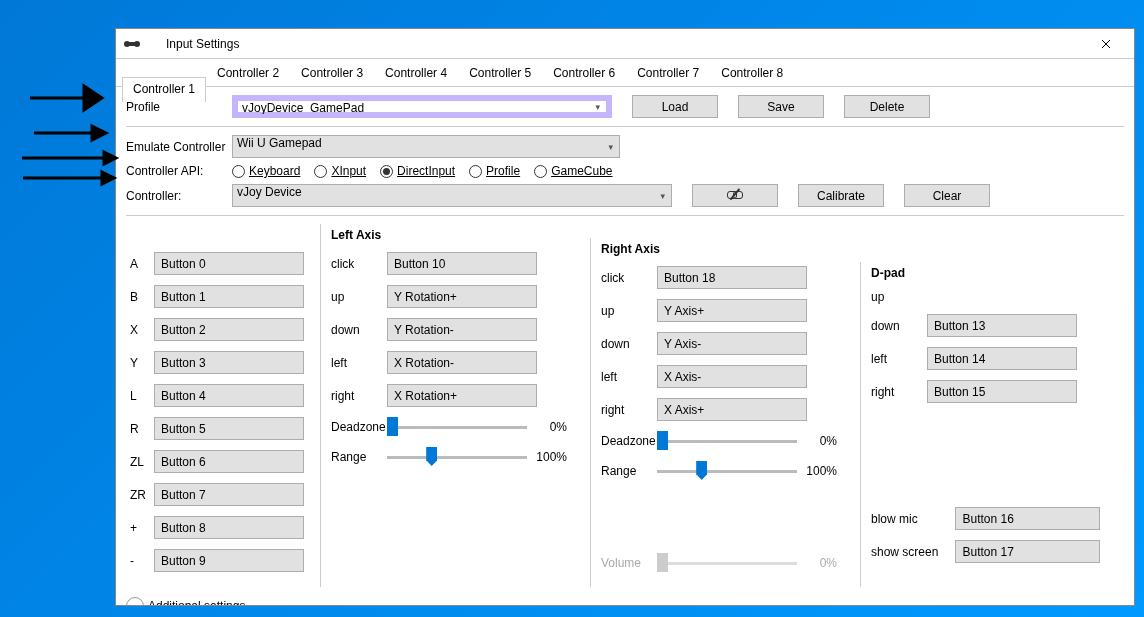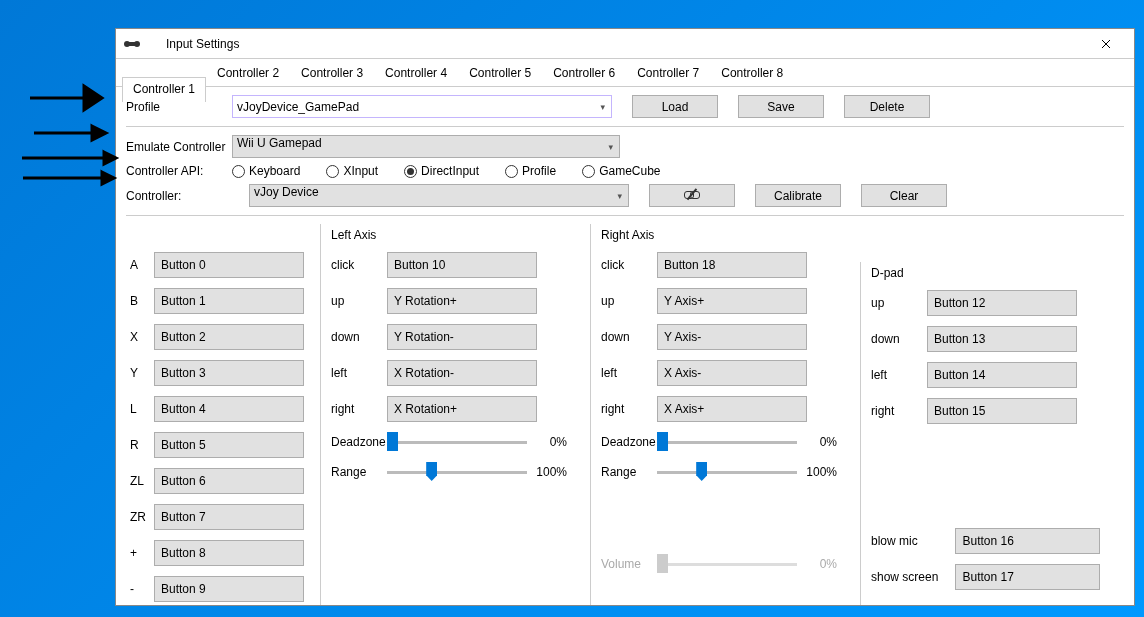--- a/index.html
+++ b/index.html
@@ -92,21 +92,21 @@
   height: 23px;
   border: 1px solid #adadad;
   background: #e1e1e1;
   font-family: inherit;
   font-size: 12px;
   padding: 0 20px 0 4px;
   position: relative;
 }
 .textcombo {
   background: #fff;
-  border: 1px solid #c4b5fd;
+  border: 6px solid #c4b5fd;
 }
 .dropdown-arrow {
   position: absolute;
   right: 6px;
   top: 50%;
   transform: translateY(-50%);
   font-size: 9px;
   color: #555;
 }
 .combo-wrap { position: relative; display: inline-block; }
@@ -118,21 +118,21 @@
 }
 .btn {
   height: 23px;
   min-width: 86px;
   border: 1px solid #adadad;
   background: #e1e1e1;
   font-family: inherit;
   font-size: 12px;
   cursor: pointer;
 }
-.radios { display: flex; gap: 26px; align-items: flex-start; }
+.radios { display: flex; gap: 14px; align-items: flex-start; text-decoration: underline; }
 .radio { display: flex; align-items: center; gap: 4px; cursor: pointer; }
 .radio-circle {
   width: 13px; height: 13px;
   border: 1px solid #333;
   border-radius: 50%;
   display: inline-flex;
   align-items: center; justify-content: center;
 }
 .radio.selected .radio-circle::after {
   content: "";
@@ -144,38 +144,38 @@
 .columns {
   display: flex;
   gap: 0;
   flex: 1;
 }
 .col {
   padding: 4px 10px 4px 4px;
 }
 .col + .col { border-left: 1px solid #ccc; padding-left: 10px; }
 .col-heading {
-  font-weight: normal;
+  font-weight: bold;
   margin-bottom: 8px;
   height: 16px;
 }
 .bind-row {
   display: flex;
   align-items: center;
   margin-bottom: 10px;
 }
 .bind-label { width: 56px; }
 .bind-label-s { width: 24px; }
 .bind-label-d { width: 88px; }
 .bind-input {
   width: 150px;
   height: 23px;
   border: 1px solid #adadad;
   background: #e1e1e1;
-  padding: 12px 6px;
+  padding: 4px 6px;
   font-family: inherit;
   font-size: 12px;
   display: flex;
   align-items: center;
 }
 .slider-row {
   display: flex;
   align-items: center;
   margin-bottom: 10px;
 }
@@ -338,21 +338,21 @@
           </div>
           <div class="radio">
             <span class="radio-circle"></span>
             <span>GameCube</span>
           </div>
         </div>
     </div>
 
     <div class="row">
       <div class="label-col">Controller:</div>
-      <div class="combo-wrap combo" style="width:380px;margin-left:17px;">
+      <div class="combo-wrap combo" style="width:440px;">
         <div class="combo-text">vJoy Device</div>
         <span class="dropdown-arrow">▾</span>
       </div>
       <div style="width:8px"></div>
       <button class="btn">
         <span class="linkpic"><span class="slash"></span></span>
       </button>
       <div style="width:8px"></div>
       <button class="btn">Calibrate</button>
       <div style="width:8px"></div>
@@ -444,21 +444,21 @@
         <div class="slider-row">
           <div class="bind-label">Range</div>
           <div class="slider">
             <div class="slider-track"></div>
             <div class="slider-thumb pent" style="left:28%"></div>
           </div>
           <div class="slider-val">100%</div>
         </div>
       </div>
 
-      <div class="col" style="width:270px;">
+      <div class="col" style="width:270px;margin-top:14px;">
         <div class="col-heading">Right Axis</div>
         <div id="right-col">
             <div class="bind-row">
               <div class="bind-label">click</div>
               <div class="bind-input">Button 18</div>
             </div>
             <div class="bind-row">
               <div class="bind-label">up</div>
               <div class="bind-input">Y Axis+</div>
             </div>
@@ -500,21 +500,20 @@
           </div>
           <div class="slider-val">0%</div>
         </div>
       </div>
 
       <div class="col" style="width:250px;margin-top:38px;">
         <div class="col-heading">D-pad</div>
         <div id="dpad-col">
             <div class="bind-row">
               <div class="bind-label">up</div>
-              <div class="bind-input">Button 12</div>
             </div>
             <div class="bind-row">
               <div class="bind-label">down</div>
               <div class="bind-input">Button 13</div>
             </div>
             <div class="bind-row">
               <div class="bind-label">left</div>
               <div class="bind-input">Button 14</div>
             </div>
             <div class="bind-row">

